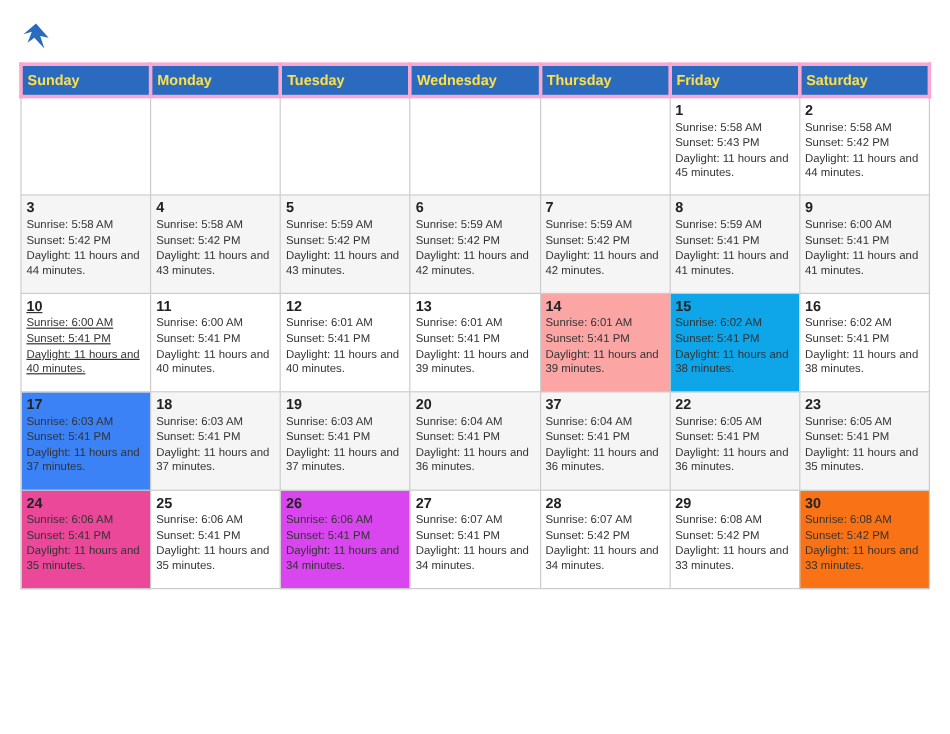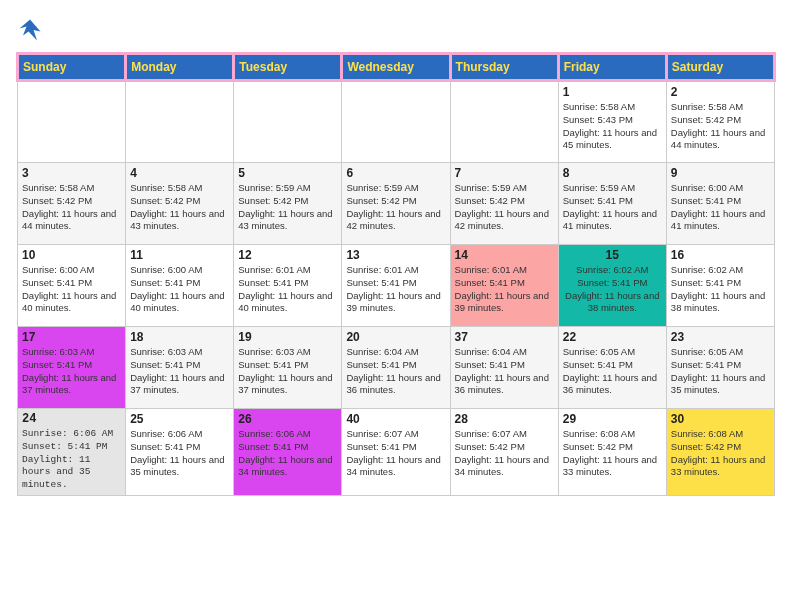--- a/index.html
+++ b/index.html
@@ -187,21 +187,21 @@
 Daylight: 11 hours and 41 minutes.</div>
         </td>
         <td style="background: rgb(245, 245, 245);">
           <span class="day-num">9</span>
           <div class="day-info" style="white-space: pre-line;">Sunrise: 6:00 AM
 Sunset: 5:41 PM
 Daylight: 11 hours and 41 minutes.</div>
         </td>
       </tr>
       <tr>
-        <td style="background: rgb(255, 255, 255);">
+        <td style="background: rgb(255, 255, 255); text-decoration: underline;">
           <span class="day-num">10</span>
           <div class="day-info" style="white-space: pre-line;">Sunrise: 6:00 AM
 Sunset: 5:41 PM
 Daylight: 11 hours and 40 minutes.</div>
         </td>
         <td style="background: rgb(255, 255, 255);">
           <span class="day-num">11</span>
           <div class="day-info" style="white-space: pre-line;">Sunrise: 6:00 AM
 Sunset: 5:41 PM
 Daylight: 11 hours and 40 minutes.</div>
@@ -217,35 +217,35 @@
           <div class="day-info" style="white-space: pre-line;">Sunrise: 6:01 AM
 Sunset: 5:41 PM
 Daylight: 11 hours and 39 minutes.</div>
         </td>
         <td style="background: #fca5a5;">
           <span class="day-num">14</span>
           <div class="day-info" style="white-space: pre-line;">Sunrise: 6:01 AM
 Sunset: 5:41 PM
 Daylight: 11 hours and 39 minutes.</div>
         </td>
-        <td style="background: #14b8a6; text-align: center;">
+        <td style="background: #0ea5e9;">
           <span class="day-num">15</span>
           <div class="day-info" style="white-space: pre-line;">Sunrise: 6:02 AM
 Sunset: 5:41 PM
 Daylight: 11 hours and 38 minutes.</div>
         </td>
         <td style="background: rgb(255, 255, 255); margin-top: 24px;">
           <span class="day-num">16</span>
           <div class="day-info" style="white-space: pre-line;">Sunrise: 6:02 AM
 Sunset: 5:41 PM
 Daylight: 11 hours and 38 minutes.</div>
         </td>
       </tr>
       <tr>
-        <td style="background: #d946ef;">
+        <td style="background: #3b82f6;">
           <span class="day-num">17</span>
           <div class="day-info" style="white-space: pre-line;">Sunrise: 6:03 AM
 Sunset: 5:41 PM
 Daylight: 11 hours and 37 minutes.</div>
         </td>
         <td style="background: rgb(245, 245, 245);">
           <span class="day-num">18</span>
           <div class="day-info" style="white-space: pre-line;">Sunrise: 6:03 AM
 Sunset: 5:41 PM
 Daylight: 11 hours and 37 minutes.</div>
@@ -275,57 +275,57 @@
 Daylight: 11 hours and 36 minutes.</div>
         </td>
         <td style="background: rgb(245, 245, 245);">
           <span class="day-num">23</span>
           <div class="day-info" style="white-space: pre-line;">Sunrise: 6:05 AM
 Sunset: 5:41 PM
 Daylight: 11 hours and 35 minutes.</div>
         </td>
       </tr>
       <tr>
-        <td style="background: #e5e5e5; font-family: Liberation Mono, monospace;">
+        <td style="background: #ec4899;">
           <span class="day-num">24</span>
           <div class="day-info" style="white-space: pre-line;">Sunrise: 6:06 AM
 Sunset: 5:41 PM
 Daylight: 11 hours and 35 minutes.</div>
         </td>
         <td style="background: rgb(255, 255, 255);">
           <span class="day-num">25</span>
           <div class="day-info" style="white-space: pre-line;">Sunrise: 6:06 AM
 Sunset: 5:41 PM
 Daylight: 11 hours and 35 minutes.</div>
         </td>
         <td style="background: #d946ef; margin-top: 36px;">
           <span class="day-num">26</span>
           <div class="day-info" style="white-space: pre-line;">Sunrise: 6:06 AM
 Sunset: 5:41 PM
 Daylight: 11 hours and 34 minutes.</div>
         </td>
         <td style="background: rgb(255, 255, 255);">
-          <span class="day-num">40</span>
+          <span class="day-num">27</span>
           <div class="day-info" style="white-space: pre-line;">Sunrise: 6:07 AM
 Sunset: 5:41 PM
 Daylight: 11 hours and 34 minutes.</div>
         </td>
         <td style="background: rgb(255, 255, 255);">
           <span class="day-num">28</span>
           <div class="day-info" style="white-space: pre-line;">Sunrise: 6:07 AM
 Sunset: 5:42 PM
 Daylight: 11 hours and 34 minutes.</div>
         </td>
         <td style="background: rgb(255, 255, 255);">
           <span class="day-num">29</span>
           <div class="day-info" style="white-space: pre-line;">Sunrise: 6:08 AM
 Sunset: 5:42 PM
 Daylight: 11 hours and 33 minutes.</div>
         </td>
-        <td style="background: #fde047;">
+        <td style="background: #f97316;">
           <span class="day-num">30</span>
           <div class="day-info" style="white-space: pre-line;">Sunrise: 6:08 AM
 Sunset: 5:42 PM
 Daylight: 11 hours and 33 minutes.</div>
         </td>
       </tr>
     </tbody>
 </table>
 
 </body></html>

